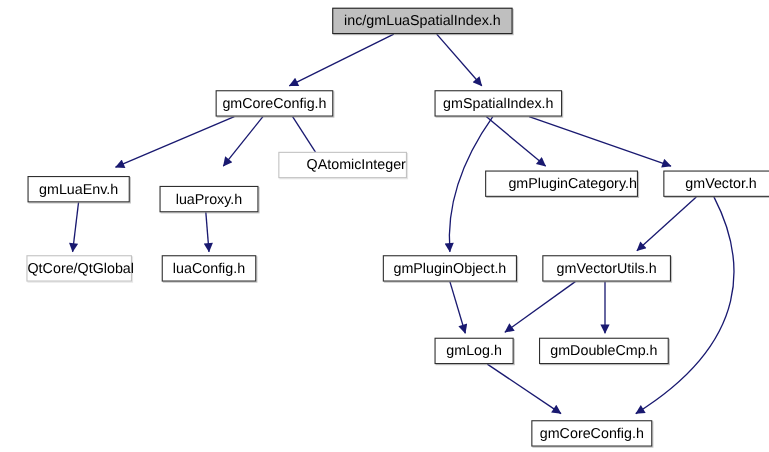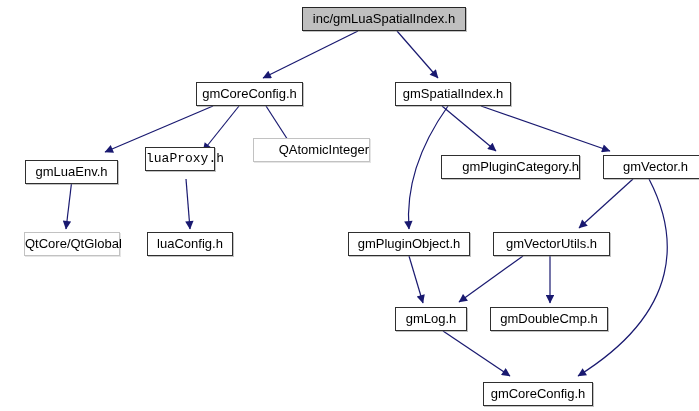--- a/index.html
+++ b/index.html
@@ -33,21 +33,21 @@
   .node.external{
     border:1px solid #c2c2c2;
     box-shadow:1px 1px 0 rgba(190,190,190,0.4);
     cursor:default;
   }
   
   #n-root{left:302px;top:7px;width:164px;}
   #n-gmLuaObject{left:196px;top:82px;width:107px;}
   #n-gmSpatialIndex{left:395px;top:82px;width:116px;}
   #n-gmLuaEnv{left:25px;top:160px;width:93px;}
-  #n-luaProxy{left:145px;top:147px;width:70px;font-family:Liberation Mono, monospace;}
+  #n-luaProxy{left:145px;top:169px;width:90px;}
   #n-QAtomicInteger{left:253px;top:138px;width:117px;text-align:right;}
   #n-gmPluginCategory{left:441px;top:155px;width:139px;text-align:right;}
   #n-gmVector{left:603px;top:155px;width:105px;}
   #n-QtCoreQtGlobal{left:24px;top:232px;width:96px;}
   #n-luaConfig{left:147px;top:232px;width:86px;}
   #n-gmPluginObject{left:348px;top:232px;width:122px;}
   #n-gmVectorUtils{left:493px;top:232px;width:117px;}
   #n-gmLog{left:395px;top:307px;width:72px;}
   #n-gmDoubleCmp{left:490px;top:307px;width:118px;}
   #n-gmCoreConfig{left:483px;top:382px;width:110px;}

